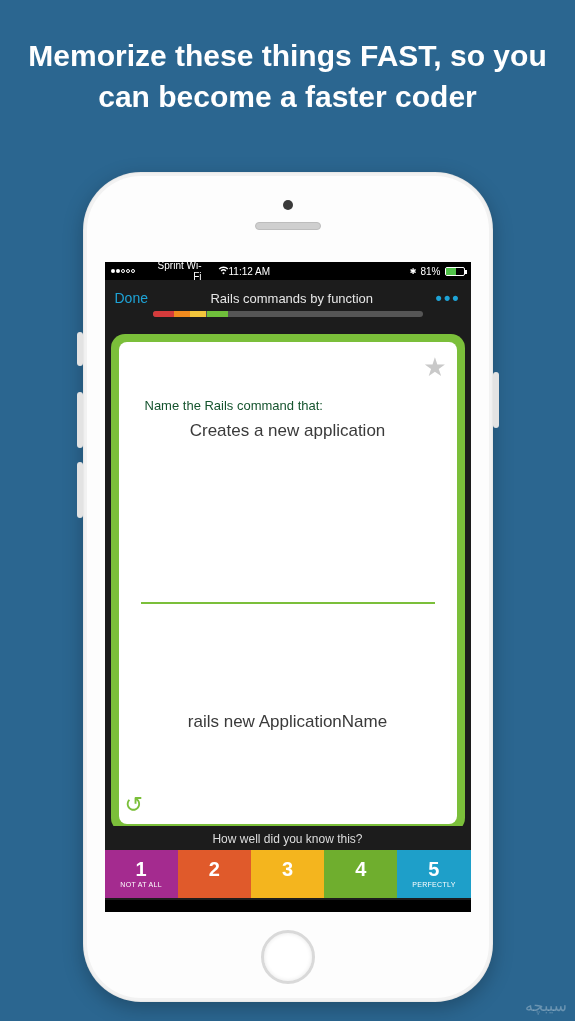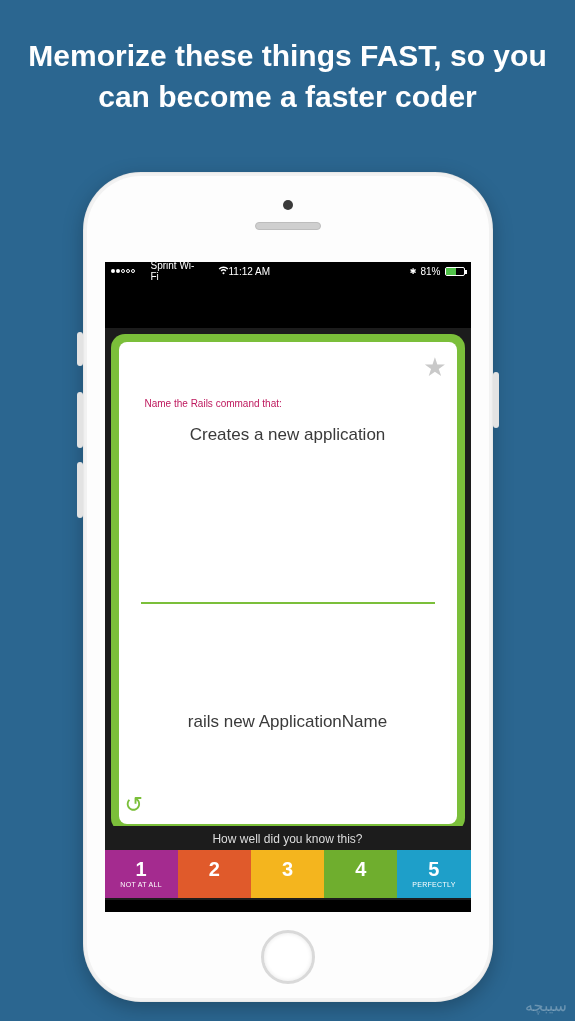--- a/index.html
+++ b/index.html
@@ -72,21 +72,21 @@
 
 .status-bar {
   height: 18px;
   background: #000;
   color: #fff;
   font-size: 10px;
   display: flex;
   align-items: center;
   padding: 0 6px;
 }
-.status-left { display:flex; align-items:center; gap:16px; flex:1; }
+.status-left { display:flex; align-items:center; gap:16px; flex:1;text-align:right; }
 .signal-dots { display:flex; gap:1px; }
 .signal-dots span { width:4px; height:4px; border-radius:50%; }
 .signal-dots .on { background:#fff; }
 .signal-dots .off { border:0.5px solid #fff; }
 .status-center { flex:1; text-align:left; font-weight:400; }
 .status-right { flex:1; display:flex; justify-content:flex-end; align-items:center; gap:4px; }
 .battery {
   width:20px; height:9px; border:1px solid #fff; border-radius:2px; position:relative;
 }
 .battery::after { content:""; position:absolute; right:-3px; top:2px; width:2px; height:4px; background:#fff; }
@@ -139,21 +139,21 @@
   position:absolute; top:10px; right:10px;
   font-size:26px; color:#c9c9c9;
 }
 .undo {
   position:absolute; bottom:6px; left:6px;
   color:#7bbf3a; font-size:22px;
 }
 .card-top {
   flex:1; padding:56px 26px 0;
 }
-.prompt { font-size:10px; color:#be185d; margin-bottom:16px; }
+.prompt { font-size:13px; color:#14532d; margin-bottom:8px; }
 .question { font-size:17px; color:#3a3a3a; text-align:center; }
 .divider {
   height:2px; background:#7bbf3a; margin:0 22px;
 }
 .card-bottom {
   flex:1; display:flex; align-items:center; justify-content:center;
   padding:0 20px;
   margin-top:16px;
 }
 .answer { font-size:17px; color:#3a3a3a; text-align:center; }
@@ -222,20 +222,33 @@
         <div class="status-center">11:12 AM</div>
         <div class="status-right">
           <span style="font-size:8px;">✱</span>
           <span>81%</span>
           <div class="battery">
             <div class="battery-fill" style="width:59%"></div>
           </div>
         </div>
       </div>
 
+      <div class="navbar">
+        <div class="nav-row">
+          <span class="nav-done">Done</span>
+          <span class="nav-title">Rails commands by function</span>
+          <span class="nav-more">•••</span>
+        </div>
+        <div class="prog-track">
+          <div class="prog-seg seg-r"></div>
+          <div class="prog-seg seg-o"></div>
+          <div class="prog-seg seg-y"></div>
+          <div class="prog-seg seg-g"></div>
+        </div>
+      </div>
 
       <div class="card-area">
         <div class="card-border">
           <div class="card">
             <span class="star">★</span>
             <span class="undo">↺</span>
             <div class="card-top">
               <div class="prompt">Name the Rails command that:</div>
               <div class="question">Creates a new application</div>
             </div>

